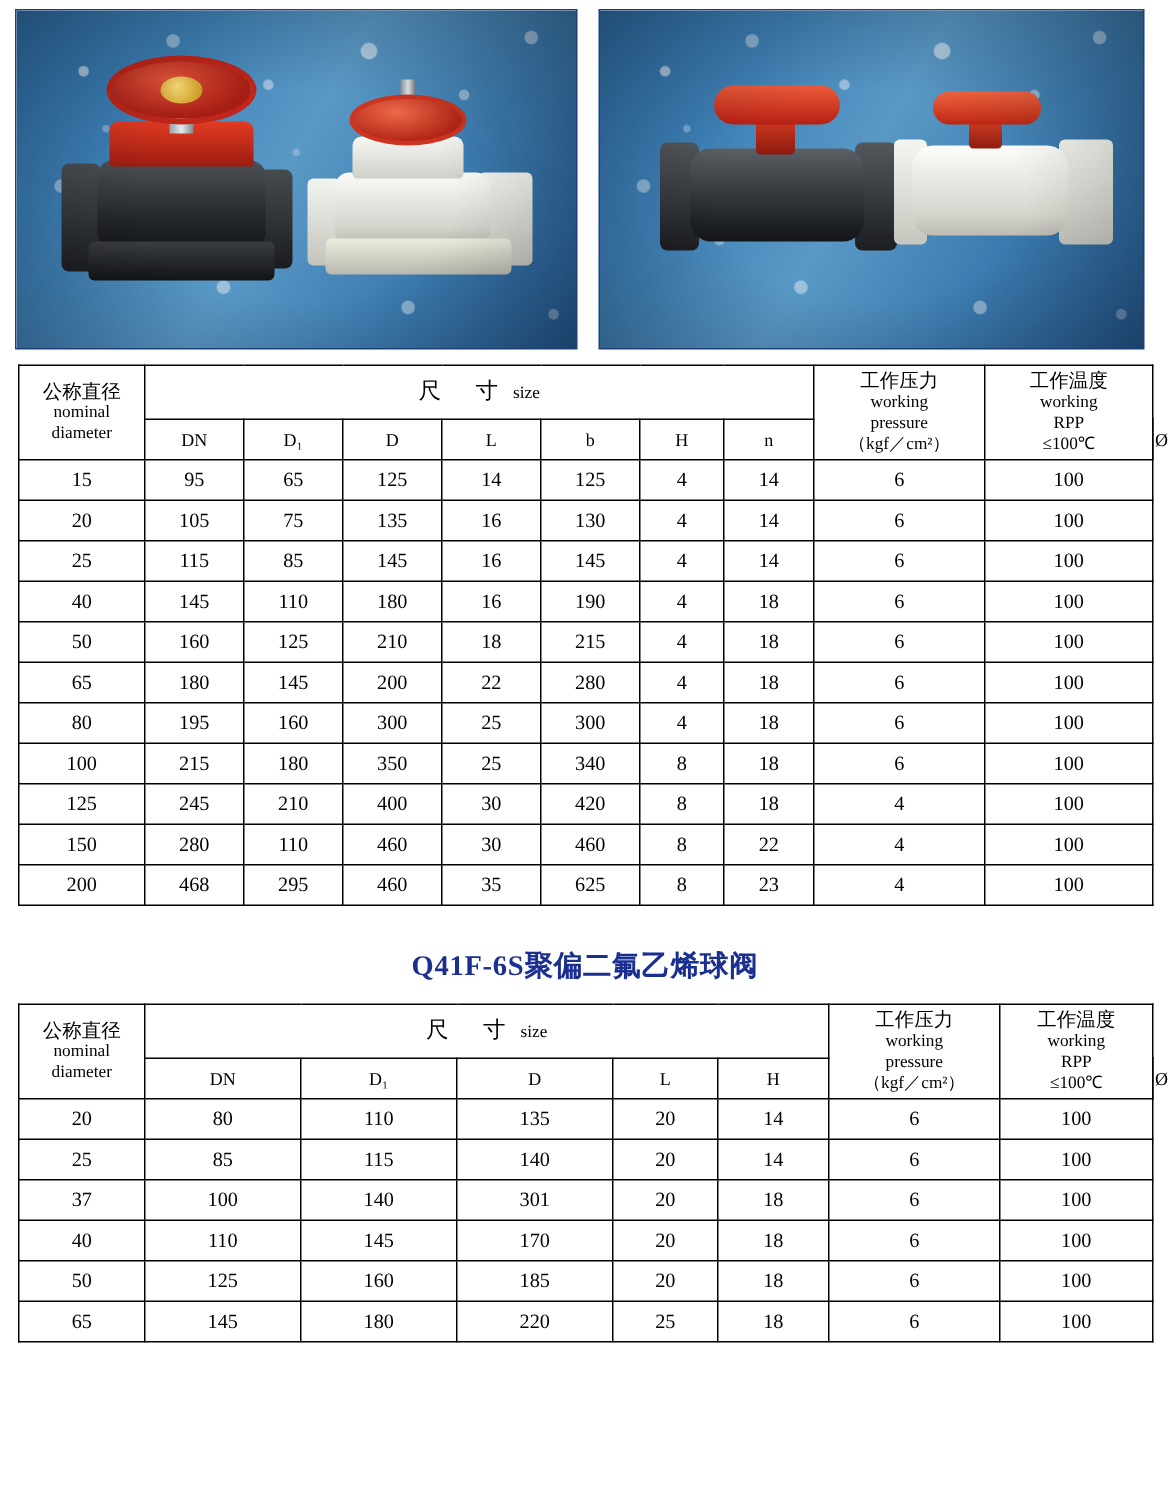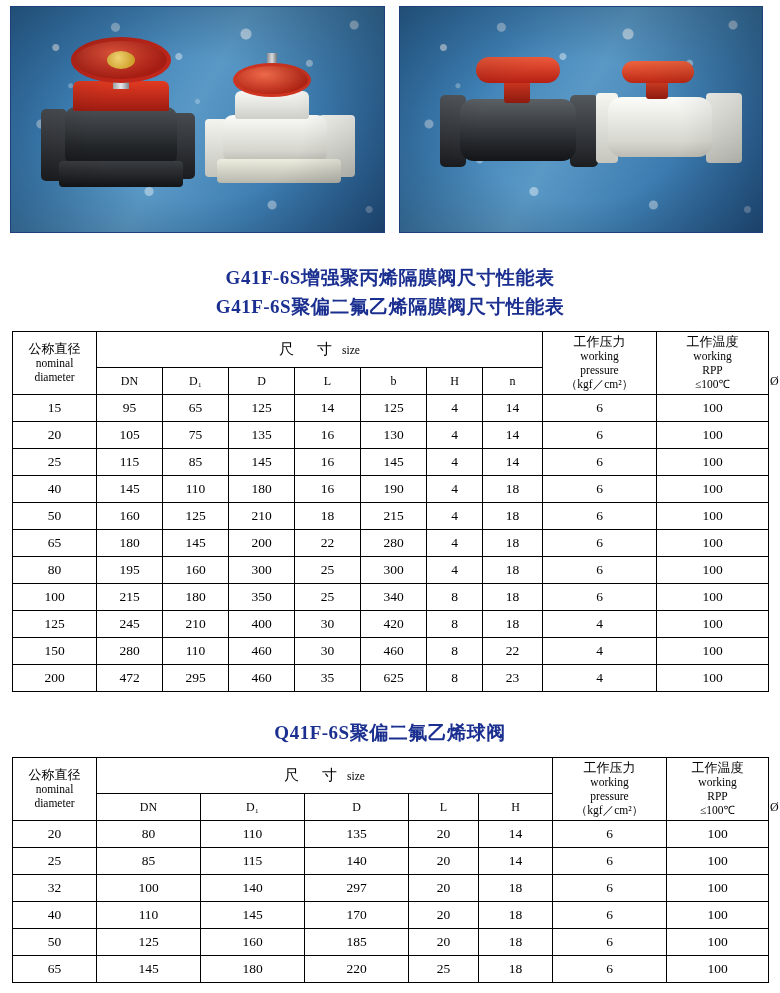--- a/index.html
+++ b/index.html
@@ -289,24 +289,20 @@
         <div class="bvw-flange-r"></div>
         <div class="bvw-body"></div>
         <div class="bvw-handle-stem"></div>
         <div class="bvw-handle"></div>
       </div>
       <div class="vignette"></div>
     </div>
 
   </div>
 
-  <div class="title-block">
-    <div class="doc-title">G41F-6S增强聚丙烯隔膜阀尺寸性能表</div>
-    <div class="doc-title">G41F-6S聚偏二氟乙烯隔膜阀尺寸性能表</div>
-  </div>
 
   <div class="table-wrap t1">
     <table class="spec">
       <colgroup>
         <col style="width:84px">
           <col style="width:66px">
           <col style="width:66px">
           <col style="width:66px">
         <col style="width:66px">
           <col style="width:66px">
@@ -464,21 +460,21 @@
         <td>460</td>
         <td>30</td>
         <td>460</td>
         <td>8</td>
         <td>22</td>
         <td>4</td>
         <td>100</td>
       </tr>
       <tr class="datarow">
         <td>200</td>
-        <td>472</td>
+        <td>468</td>
         <td>295</td>
         <td>460</td>
         <td>35</td>
         <td>625</td>
         <td>8</td>
         <td>23</td>
         <td>4</td>
         <td>100</td>
       </tr>
     </tbody>
@@ -547,24 +543,24 @@
         <td>25</td>
         <td>85</td>
         <td>115</td>
         <td>140</td>
         <td>20</td>
         <td>14</td>
         <td>6</td>
         <td>100</td>
       </tr>
       <tr class="datarow">
-        <td>32</td>
+        <td>37</td>
         <td>100</td>
         <td>140</td>
-        <td>297</td>
+        <td>301</td>
         <td>20</td>
         <td>18</td>
         <td>6</td>
         <td>100</td>
       </tr>
       <tr class="datarow">
         <td>40</td>
         <td>110</td>
         <td>145</td>
         <td>170</td>

